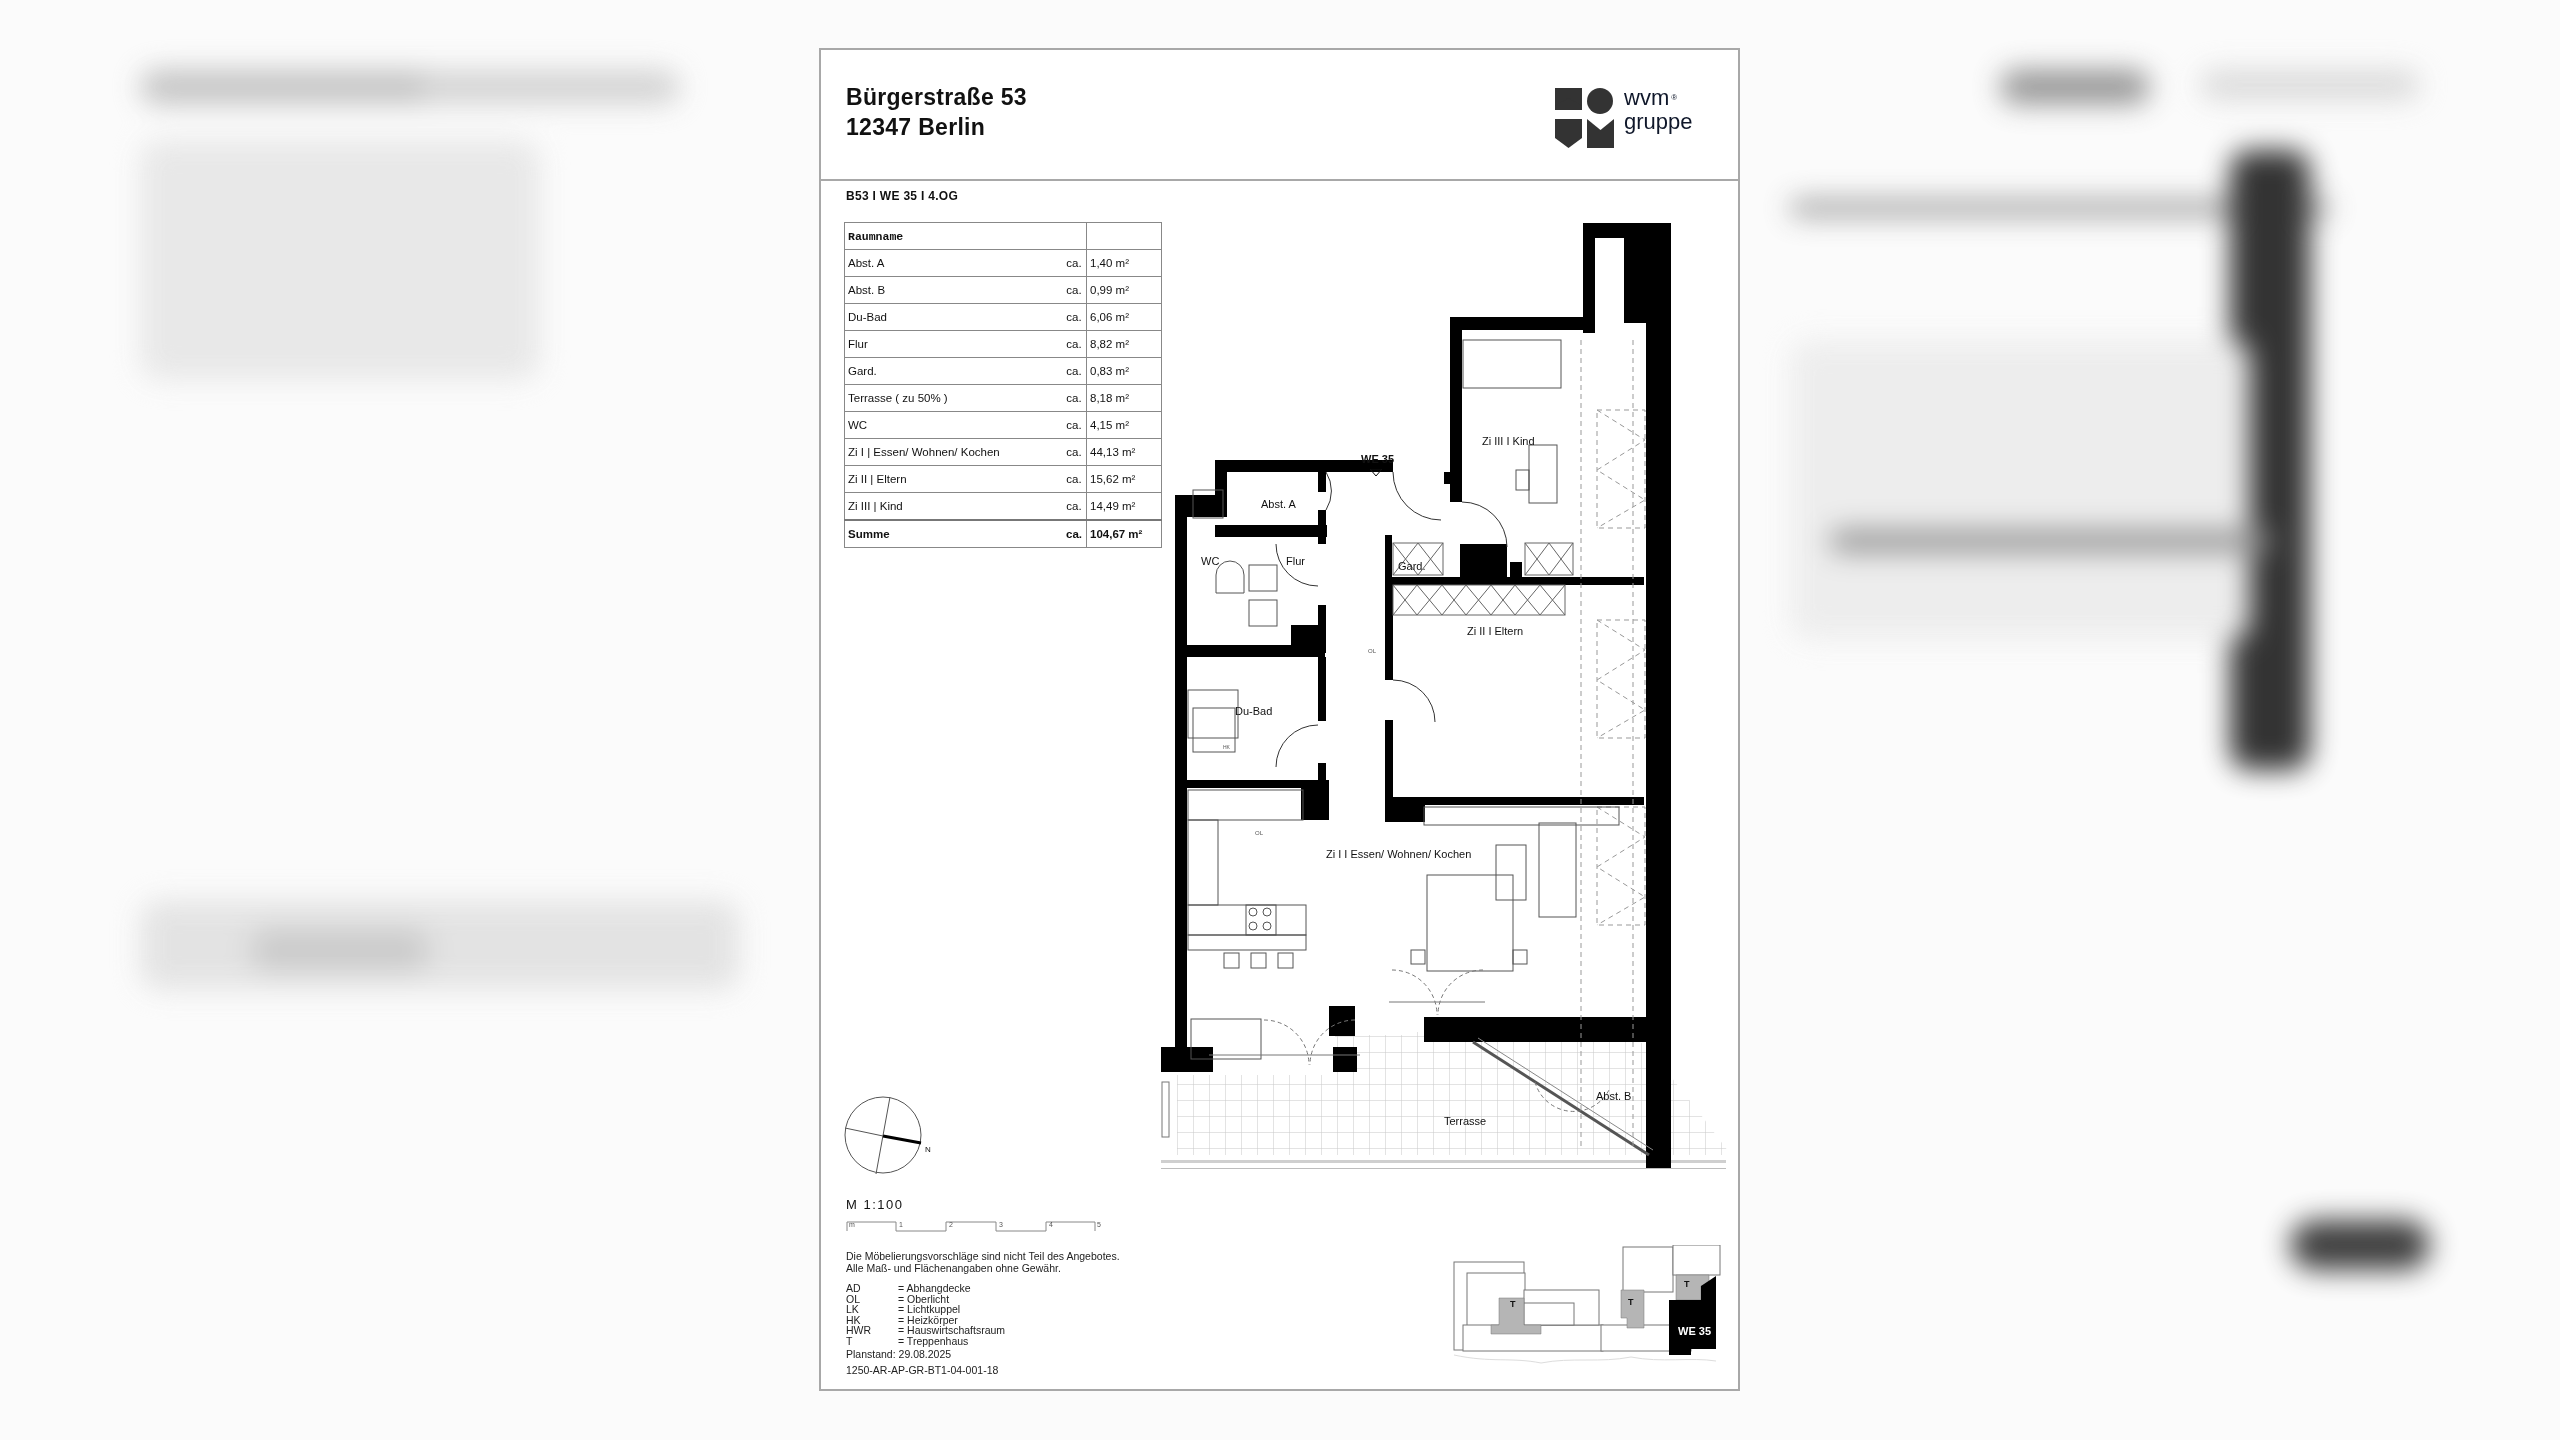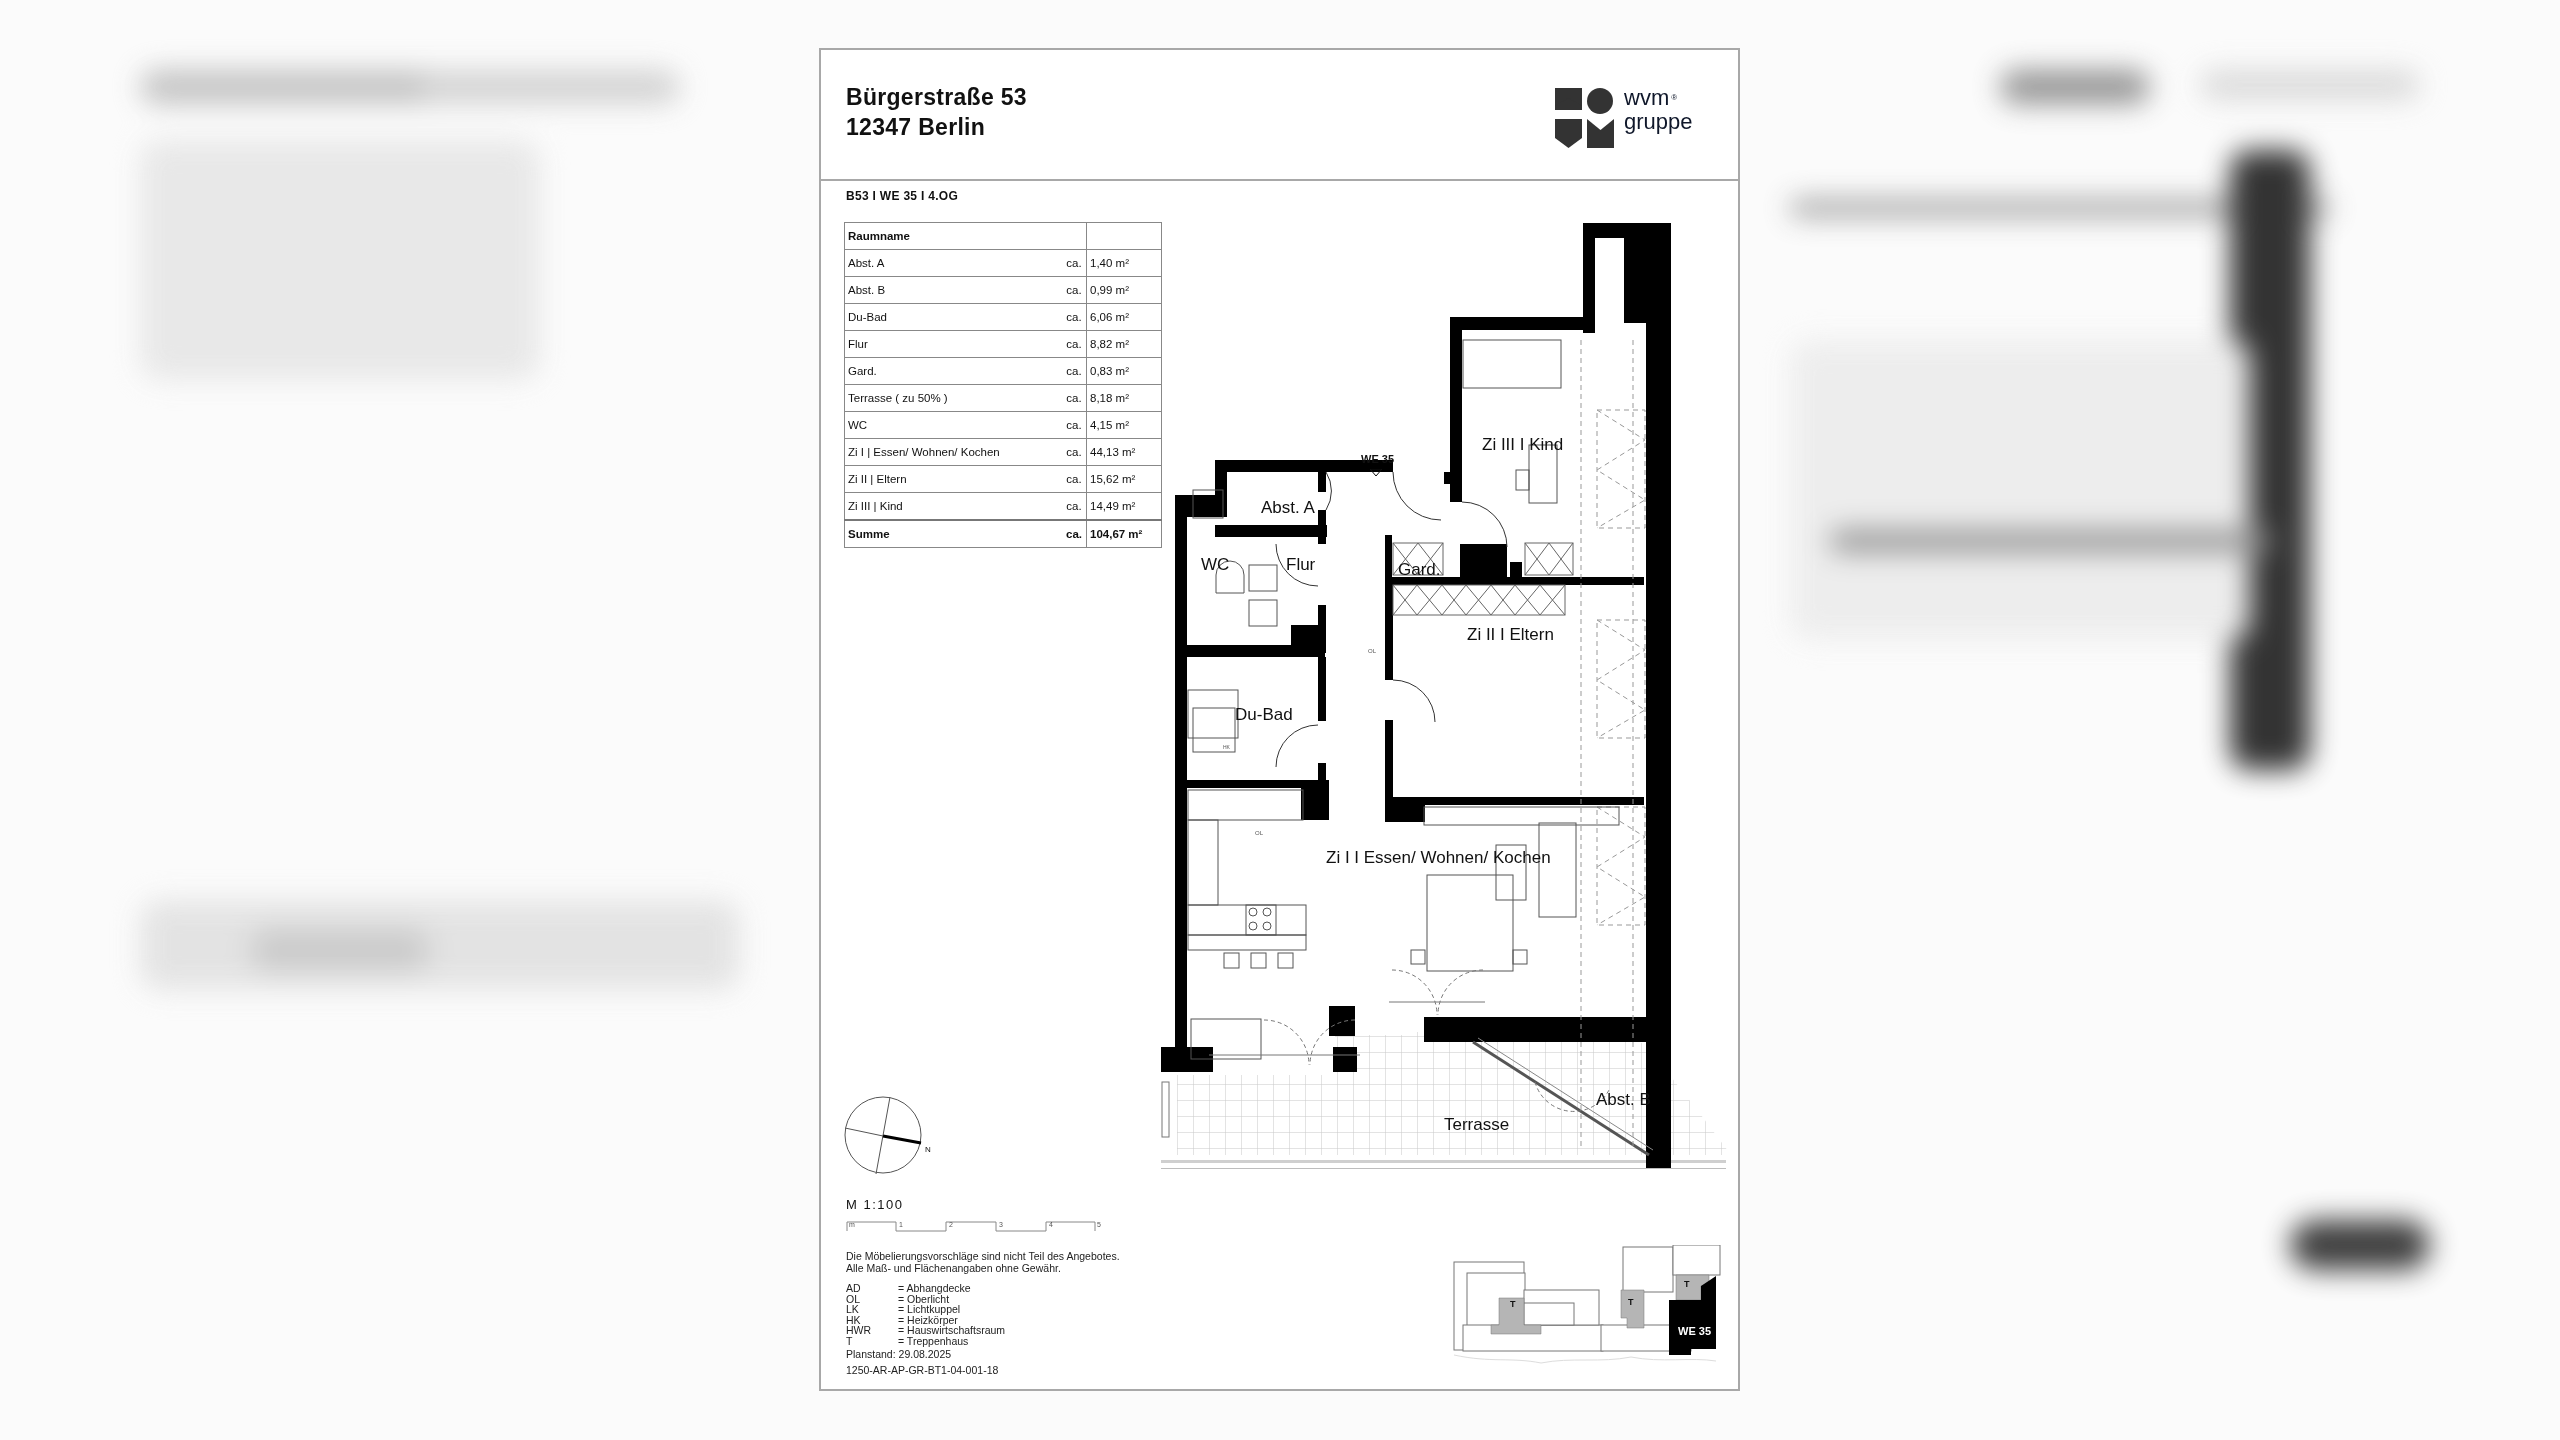--- a/index.html
+++ b/index.html
@@ -14,23 +14,23 @@
   .logo{position:absolute;left:734px;top:30px;width:60px;height:60px;}
   .logo-text{position:absolute;left:803px;top:28px;font-size:22px;line-height:24px;color:#0f172a;}
   .logo-text sup{font-size:8px;vertical-align:top;margin-left:2px;}
   .unit-id{position:absolute;left:25px;top:139px;font-size:12px;font-weight:bold;letter-spacing:0.3px;}
   table.rooms{position:absolute;left:23px;top:172px;width:318px;border-collapse:collapse;font-size:11.5px;}
   table.rooms td{border:1px solid #888;height:26px;padding:0 3px;white-space:nowrap;}
   table.rooms td.ca{text-align:center;border-right:1px solid #888;padding-right:2px;border-left:none;width:20px;}
   table.rooms td.name{border-right:none;}
   table.rooms td.val{width:68px;}
   table.rooms tr.sum td{font-weight:bold;}
-  table.rooms tr.head td{font-weight:bold;}
+  table.rooms tr.head td{font-weight:bold;font-family:Liberation Mono, monospace;}
   .plan{position:absolute;left:340px;top:170px;width:580px;height:980px;}
-  .plan-label{position:absolute;font-size:17px;white-space:nowrap;}
+  .plan-label{position:absolute;font-size:11px;white-space:nowrap;}
   .compass{position:absolute;left:22px;top:1040px;width:90px;height:90px;}
   .scale-title{position:absolute;left:25px;top:1147px;font-size:13px;letter-spacing:1.5px;}
   .scalebar{position:absolute;left:25px;top:1170px;width:250px;height:16px;}
   .notes{position:absolute;left:25px;top:1200px;font-size:10.5px;line-height:12px;color:#222;}
   .legend{position:absolute;left:25px;top:1233px;font-size:10.5px;line-height:10.5px;color:#222;}
   .legend .row{display:flex;}
   .legend .k{width:52px;}
   .planstand{position:absolute;left:25px;top:1298px;font-size:10.5px;color:#222;}
   .plancode{position:absolute;left:25px;top:1314px;font-size:10.5px;color:#222;}
   .keyplan{position:absolute;left:630px;top:1195px;width:270px;height:120px;}

